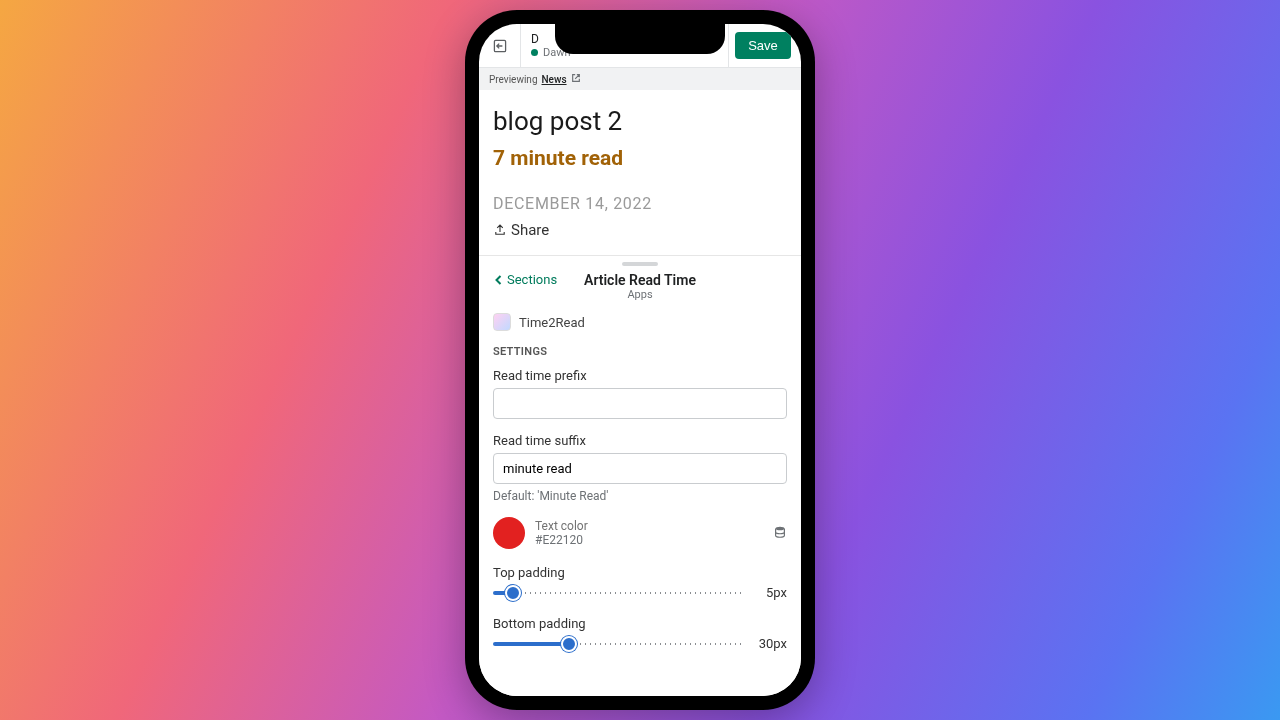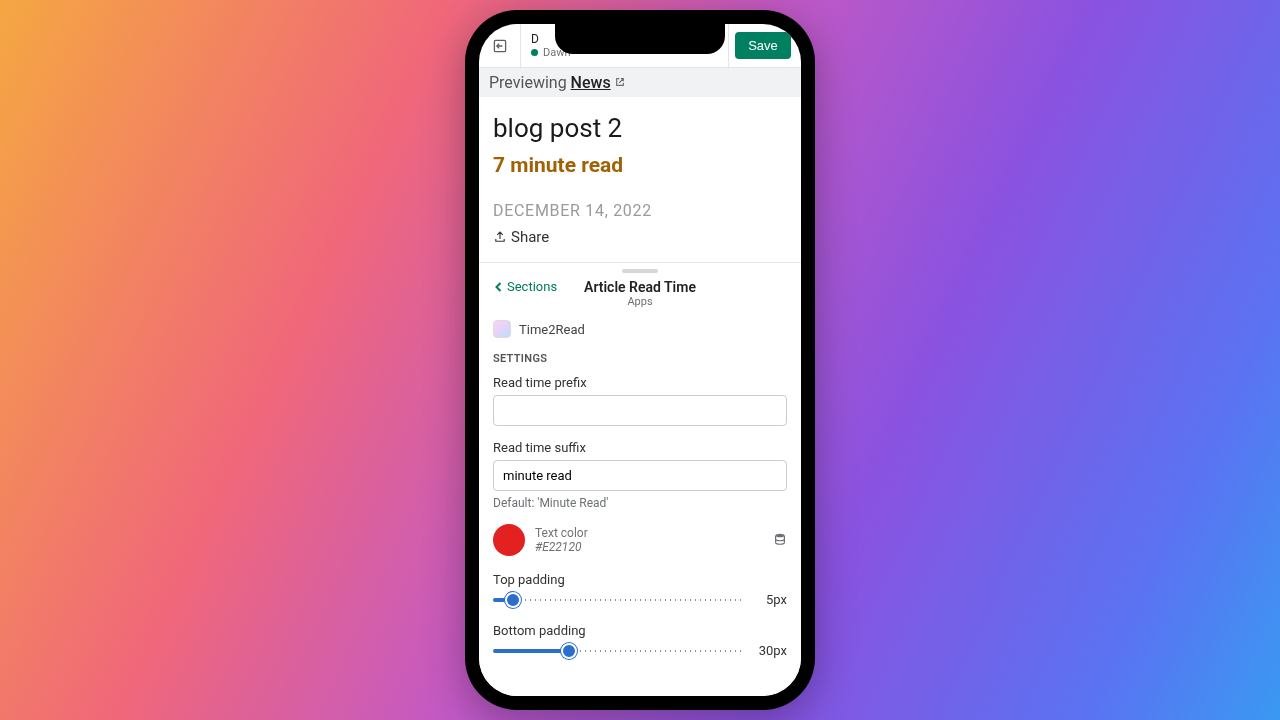--- a/index.html
+++ b/index.html
@@ -40,21 +40,21 @@
   }
   .topbar-title { font-size: 12px; color: #202223; }
   .topbar-theme { font-size: 11px; color: #6d7175; display: flex; align-items: center; gap: 5px; }
   .dot { width: 7px; height: 7px; border-radius: 50%; background: #008060; display: inline-block; }
   .topbar-right { width: 72px; display: flex; align-items: center; justify-content: center; padding-right: 4px;}
   .save-btn {
     background: #008060; color: #fff; border: none; border-radius: 4px;
     padding: 6px 13px; font-size: 13px; font-weight: 500; cursor: pointer;
   }
   .previewbar {
-    background: #f1f2f3; font-size: 16px; color: #555;
+    background: #f1f2f3; font-size: 10px; color: #555;
     padding: 5px 10px; display: flex; align-items: center; gap: 4px;
   }
   .previewbar a { color: #202223; text-decoration: underline; font-weight: 500; }
   .ext-icon { font-size: 10px; color: #6d7175; }
   .content {
     flex: 1; background: #fff; padding: 12px 14px 0 14px; overflow: hidden;
   }
   .post-title { font-size: 26px; font-weight: 400; color: #1a1a1a; margin-top: 4px; }
   .read-time { font-size: 21px; font-weight: 700; color: #a16207; margin-top: 10px; }
   .post-date { font-size: 16px; letter-spacing: 0.7px; color: #9a9a9a; text-transform: uppercase; margin-top: 24px; }
@@ -79,21 +79,21 @@
   .text-input {
     width: 100%; border: 1px solid #c9cccf; border-radius: 4px;
     padding: 7px 9px; font-size: 13px; background: #fff;
     font-family: inherit;
   }
   .help-text { font-size: 12px; color: #6d7175; margin-top: 5px; }
   .color-row { display: flex; align-items: center; gap: 10px; margin-top: 14px; }
   .swatch { width: 32px; height: 32px; border-radius: 50%; background: #e22120; }
   .color-meta { flex: 1; }
   .color-label { font-size: 12px; color: #737373; }
-  .color-val { font-size: 12px; color: #6d7175; font-style: italic; }
+  .color-val { font-size: 12px; color: #6d7175; }
   .db-icon { color: #6d7175; font-size: 13px; }
   .slider-block { margin-top: 16px; }
   .slider-row { display: flex; align-items: center; gap: 8px; margin-top: 4px; }
   .slider {
     flex: 1; position: relative; height: 14px;
   }
   .slider-track-dots {
     position: absolute; left: 0; right: 0; top: 50%; transform: translateY(-50%);
     height: 2px;
     background-image: radial-gradient(circle, #8a8d91 1px, transparent 1px);

